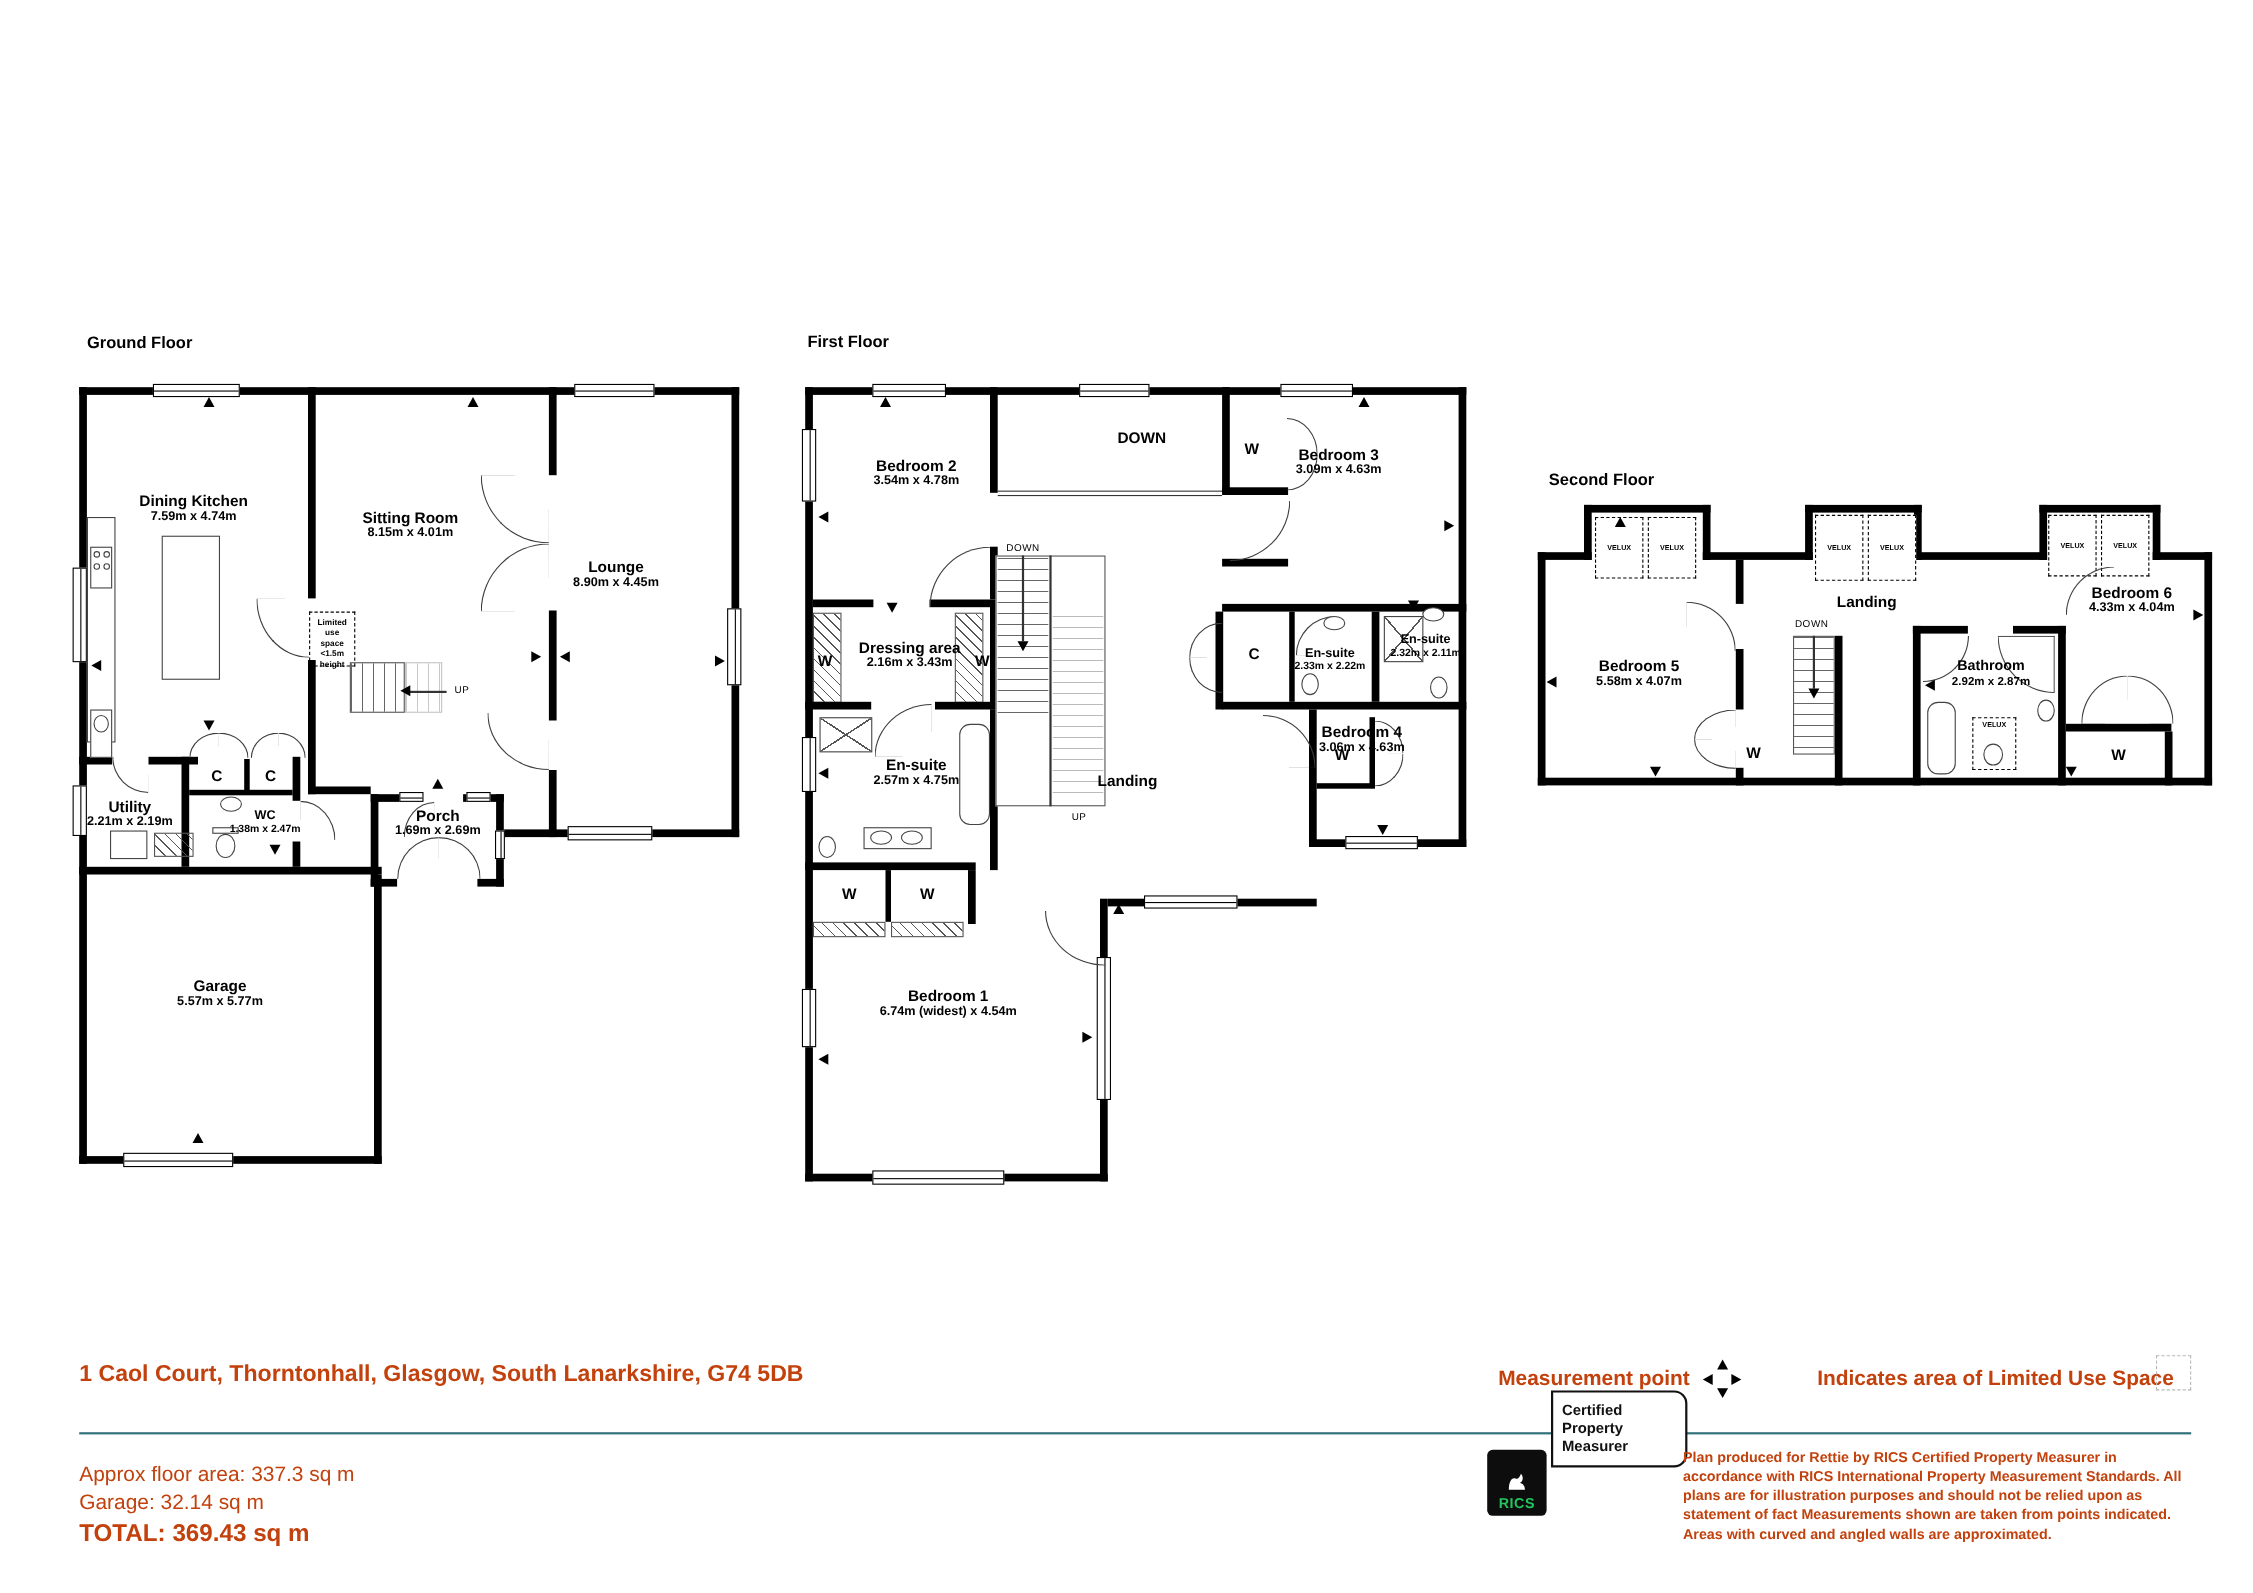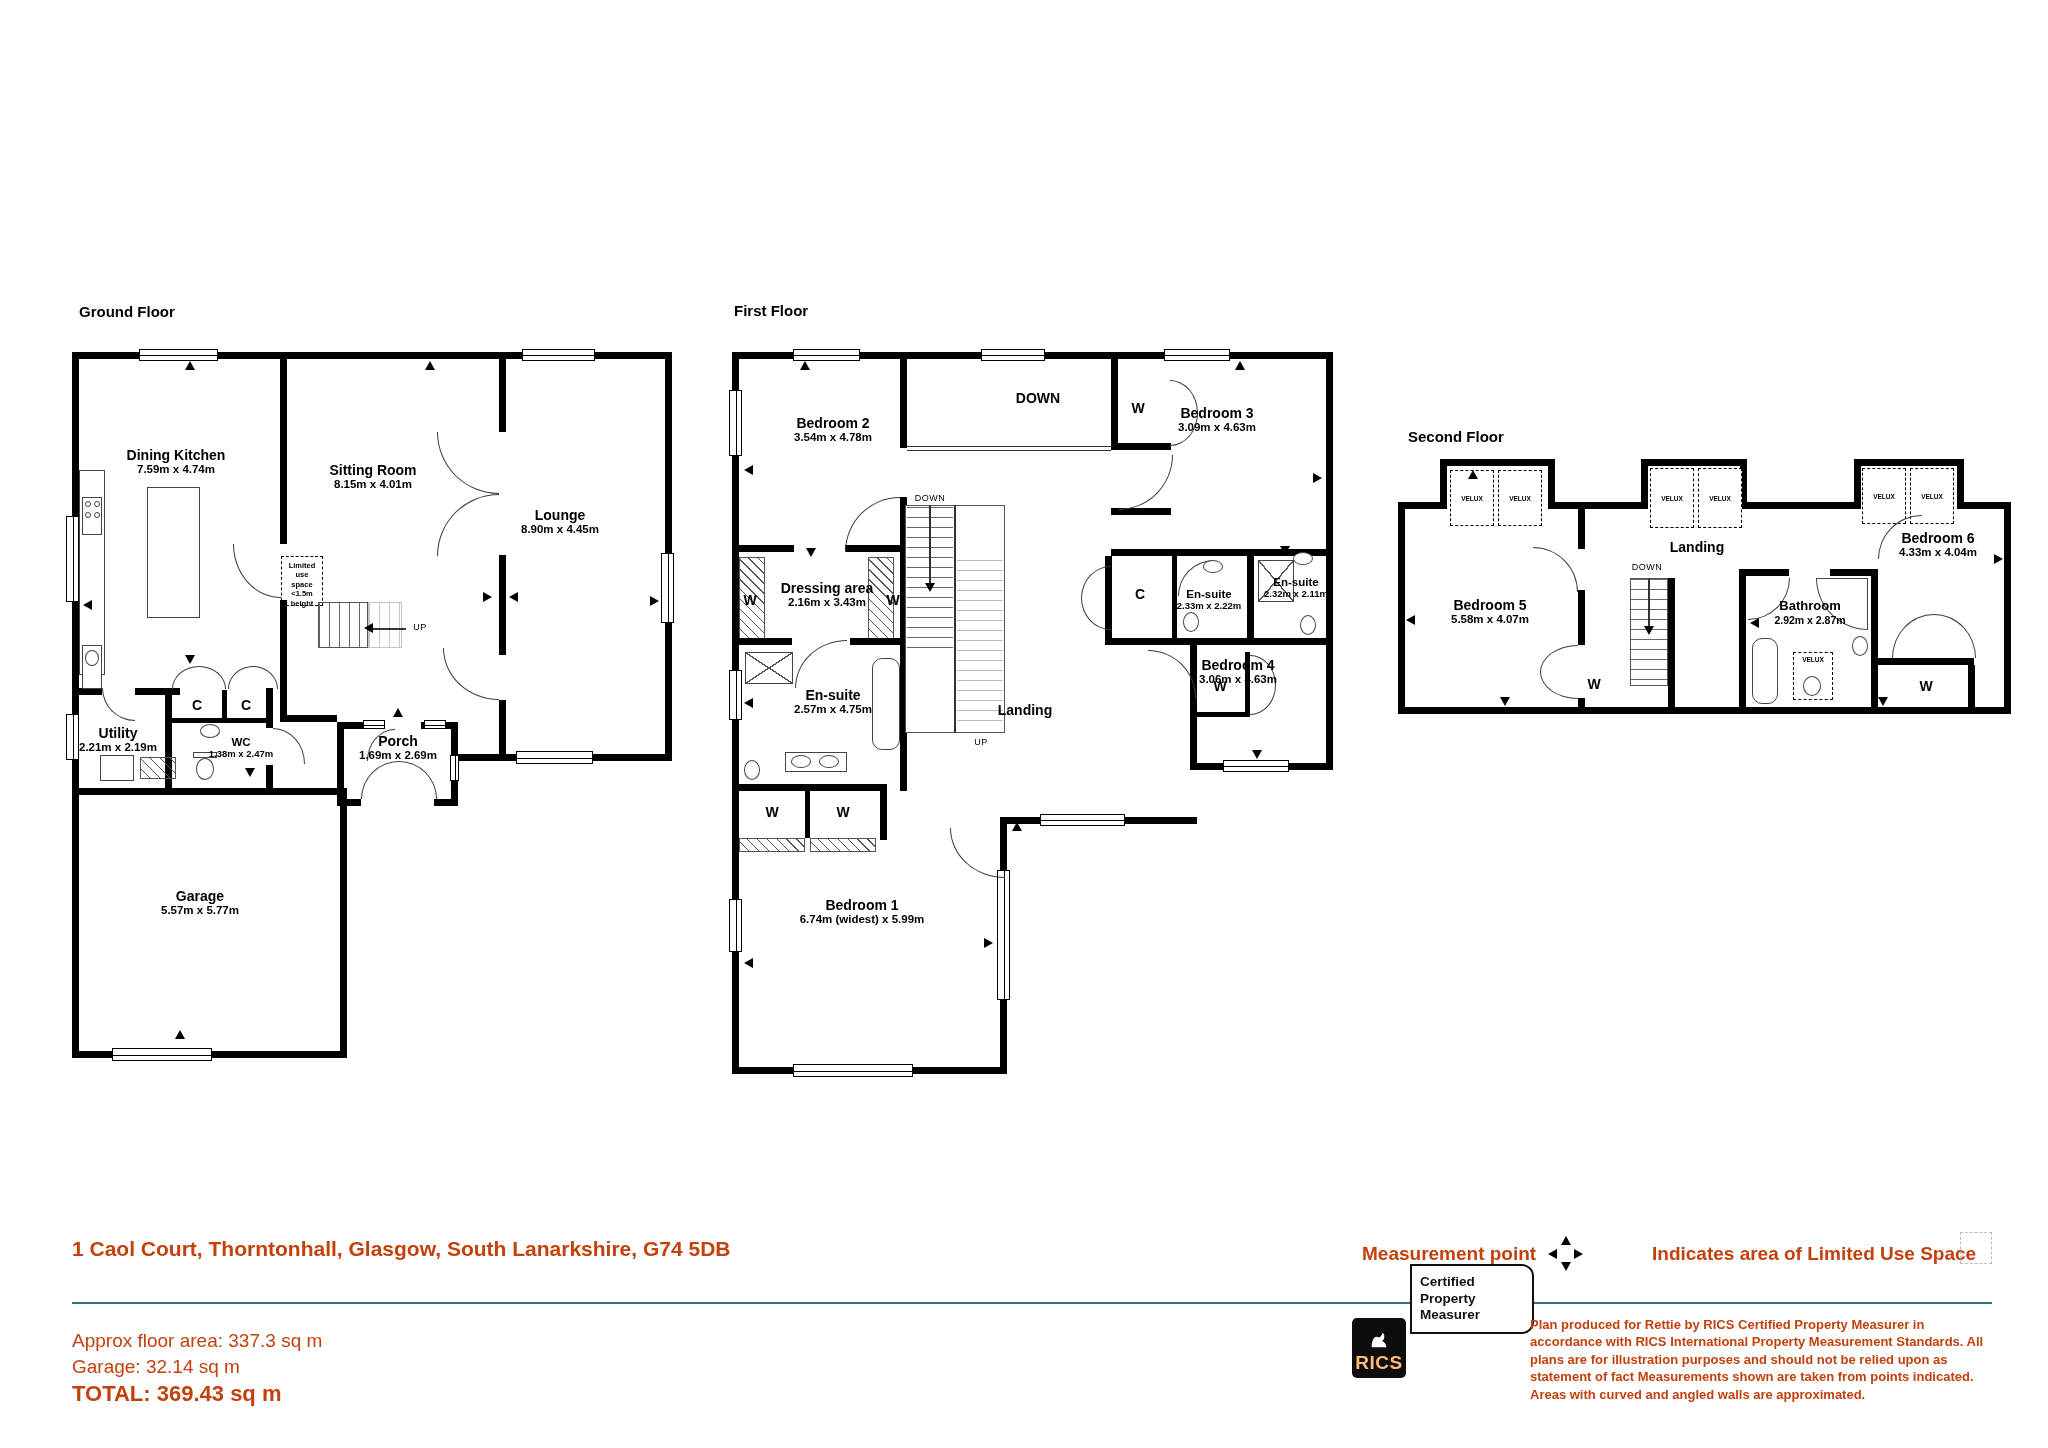--- a/index.html
+++ b/index.html
@@ -40,21 +40,21 @@
   .tri.r{border-top:5px solid transparent;border-bottom:5px solid transparent;border-left:9px solid #000;}
   .ln{position:absolute;background:#333;}
   .dblline{position:absolute;border-top:1.3px solid #333;border-bottom:1.3px solid #333;box-sizing:border-box;}
   .teal{color:#c2410c;}
   .addr{position:absolute;font-size:21px;font-weight:bold;white-space:nowrap;}
   .legend{position:absolute;font-size:19px;font-weight:600;white-space:nowrap;}
   .area-line{position:absolute;font-size:19px;font-weight:normal;white-space:nowrap;}
   .total-line{position:absolute;font-size:22px;font-weight:bold;white-space:nowrap;}
   .hr{position:absolute;background:#34707a;height:2px;}
   .ricsbox{position:absolute;background:#0d0d0d;border-radius:5px;display:flex;flex-direction:column;align-items:center;justify-content:flex-end;padding-bottom:4px;}
-  .ricsbox .rtxt{color:#fdba74;font-weight:bold;font-size:19px;letter-spacing:.5px;}
+  .ricsbox .rtxt{color:#22c55e;font-weight:bold;font-size:13px;letter-spacing:.5px;}
   .certbox{position:absolute;border:2.2px solid #111;border-radius:0 12px 12px 0;background:#fff;padding:5px 8px;display:flex;flex-direction:column;justify-content:center;}
   .certbox div{font-size:13.5px;font-weight:bold;color:#111;line-height:1.22;}
   .disc{position:absolute;font-size:13px;font-weight:bold;line-height:1.34;}
   .limnote{position:absolute;text-align:center;font-size:7.5px;font-weight:bold;color:#000;line-height:1.25;}
 </style>
 </head>
 <body>
 
 <div class="page">
 
@@ -285,21 +285,21 @@
   </div>
   <div class="room" style="left:1238px;top:672px">
     <div class="nm">Bedroom 4</div>
     <div class="dm">3.06m x 4.63m</div>
   </div>
   <div class="room" style="left:1025px;top:710px">
     <div class="nm">Landing</div>
   </div>
   <div class="room" style="left:862px;top:912px">
     <div class="nm">Bedroom 1</div>
-    <div class="dm">6.74m (widest) x 5.99m</div>
+    <div class="dm">6.74m (widest) x 4.54m</div>
   </div>
   <div class="sm" style="left:1038px;top:398px">DOWN</div>
   <div class="sm" style="left:750px;top:600px">W</div>
   <div class="sm" style="left:893px;top:600px">W</div>
   <div class="sm" style="left:1138px;top:408px">W</div>
   <div class="sm" style="left:1140px;top:594px">C</div>
   <div class="sm" style="left:1220px;top:686px">W</div>
   <div class="sm" style="left:772px;top:812px">W</div>
   <div class="sm" style="left:843px;top:812px">W</div>
 

